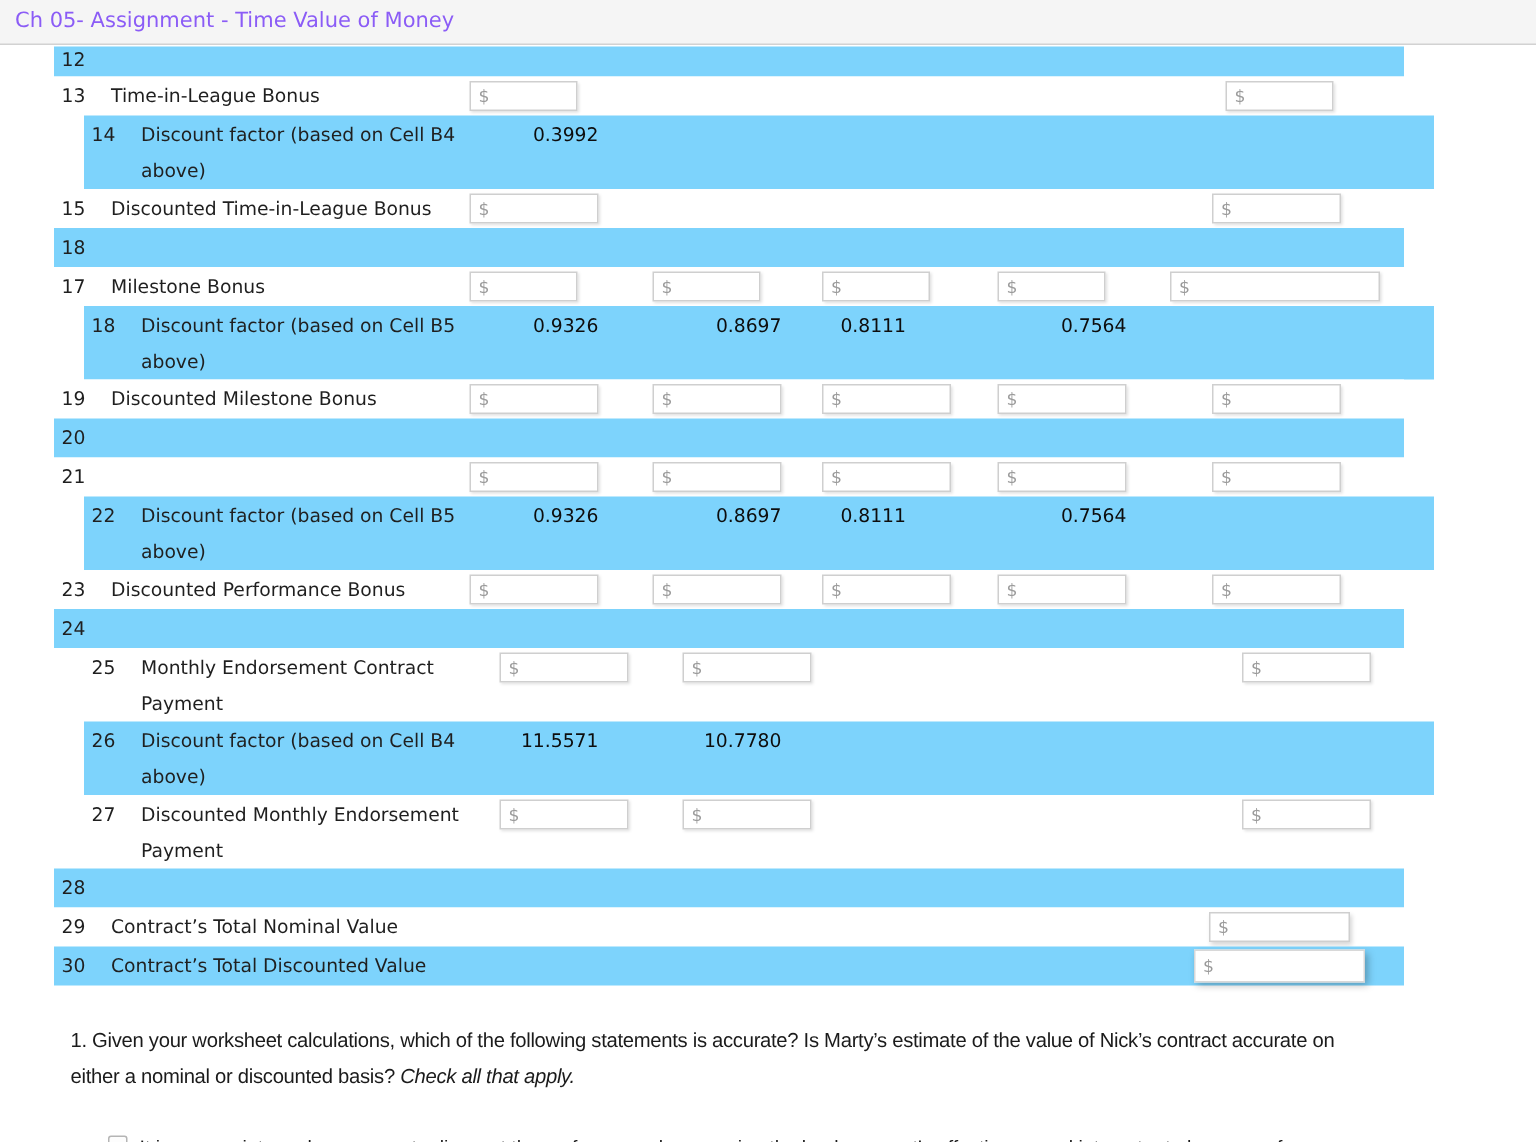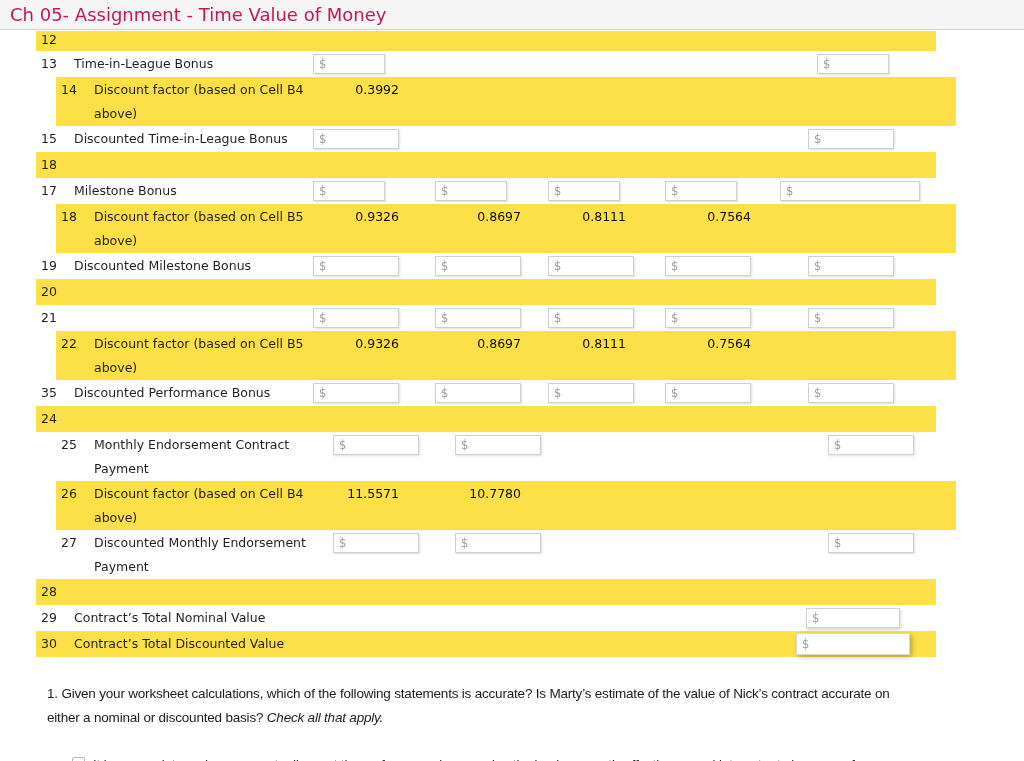--- a/index.html
+++ b/index.html
@@ -3,26 +3,26 @@
 <meta charset="utf-8">
 <style>
   * { margin:0; padding:0; box-sizing:border-box; }
   html,body { width:1024px; height:761px; overflow:hidden; background:#ffffff;
               font-family:"DejaVu Sans", sans-serif; }
 
   
   .titlebar { position:absolute; left:0; top:0; width:1024px; height:30px;
               background:#f5f5f5; border-bottom:1px solid #d2d2d2; }
   .titlebar span { display:block; padding-left:10px; line-height:29px;
-                   font-size:18px; color:#be185d; }
+                   font-size:14px; color:#8b5cf6; }
 
   
   .worksheet { position:absolute; left:36px; top:31px; width:900px; }
   .row { position:relative; width:900px; background:#ffffff; }
-  .row.shaded { background:#fde047;text-decoration:underline; }
+  .row.shaded { background:#7dd3fc;text-decoration:underline; }
   .row.single { height:26px; }
   .row.blank  { height:26px; }
   .row.blank.first { height:20px; }
   .row.double { height:49px;margin-left:20px; }
 
   .num { position:absolute; left:5px; top:1px; width:28px; line-height:24px;
          font-size:12.5px; color:#1f1f1f; }
   .row.blank.first .num { top:-3px; }
   .lbl { position:absolute; left:38px; top:1px; width:238px;
          font-size:12.5px; color:#1f1f1f; line-height:24px; }
@@ -38,21 +38,21 @@
   .in.sm   { width:72px; }
   .in.fsm  { left:781px; width:72px; }
   .in.wide { left:744px; width:140px; }
   .in.r29  { left:770px; width:94px; box-shadow:1px 2px 3px rgba(0,0,0,0.16); }
   .in.focus{ left:760px; width:114px; height:22px; top:2px;
              border:1px solid #d8d8d8; box-shadow:2px 2px 5px rgba(0,0,0,0.28); }
 
   .val { position:absolute; top:5px; width:66px; text-align:right;
          font-size:12.5px; color:#0d0d0d; }
   .val.b { left:277px; } .val.c { left:399px; }
-  .val.d { left:504px; } .val.e { left:629px; }
+  .val.d { left:482px; } .val.e { left:629px; }
 
   
   .question { position:absolute; left:47px; top:682px; width:875px;
               font-family:"Liberation Sans", sans-serif; }
   .qtext { font-size:13.5px; letter-spacing:-0.2px; color:#1b1b1b;
            line-height:24px; }
   .qtext em { font-style:italic; }
   .options { margin-top:26px; padding-left:25px; }
   .opt { display:flex; align-items:flex-start; font-size:13px;
          color:#1b1b1b; line-height:17px; }
@@ -130,21 +130,21 @@
     </div>
     <div class="row double shaded">
       <span class="num">22</span>
       <div class="lbl">Discount factor (based on Cell B5<br>above)</div>
       <div class="val b">0.9326</div>
       <div class="val c">0.8697</div>
       <div class="val d">0.8111</div>
       <div class="val e">0.7564</div>
     </div>
     <div class="row single">
-      <span class="num">35</span>
+      <span class="num">23</span>
       <div class="lbl">Discounted Performance Bonus</div>
       <input type="text" class="in b" placeholder="$" style="">
       <input type="text" class="in c" placeholder="$" style="">
       <input type="text" class="in d" placeholder="$" style="">
       <input type="text" class="in e" placeholder="$" style="">
       <input type="text" class="in f" placeholder="$" style="">
     </div>
     <div class="row blank shaded">
       <span class="num">24</span>
     </div>

